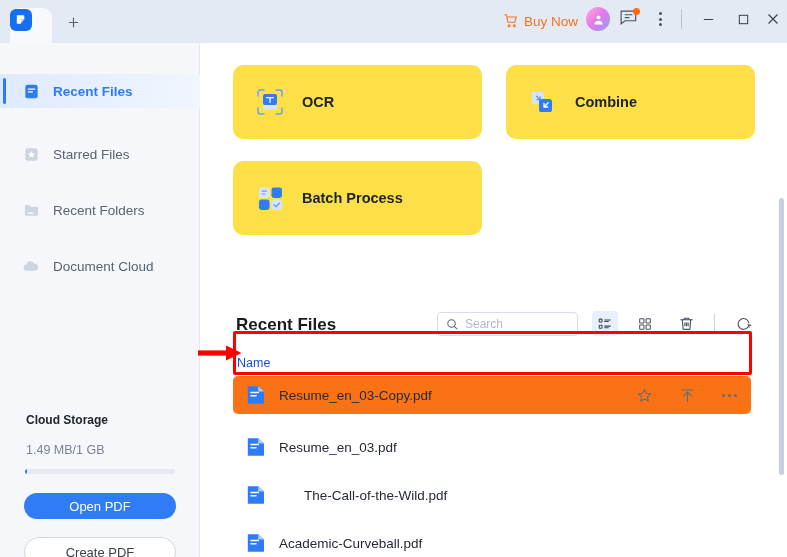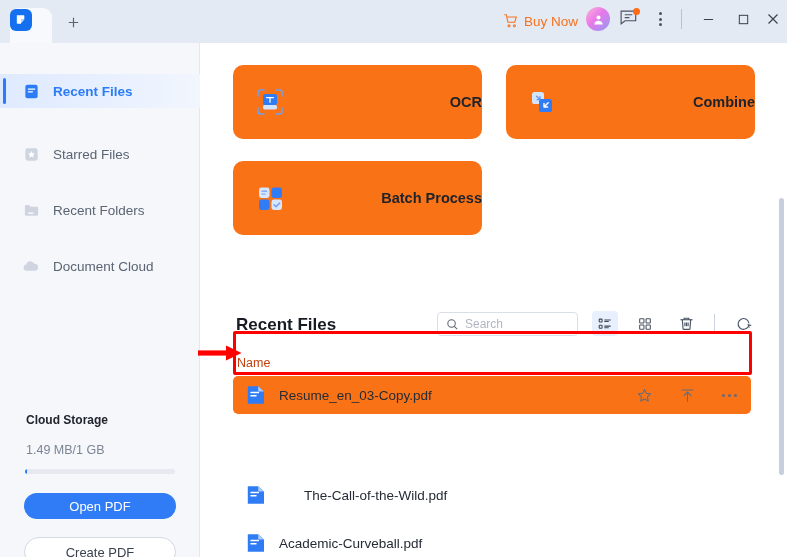--- a/index.html
+++ b/index.html
@@ -147,25 +147,24 @@
 
   
   .main {
     position: absolute; left: 200px; top: 43px;
     width: 587px; height: 514px;
     background: #ffffff;
   }
   .tool-card {
     position: absolute;
     height: 74px; border-radius: 10px;
-    background: #f97316;
+    background: #fde047;
     display: flex; align-items: center;
     padding-left: 22px; gap: 17px;
     cursor: pointer;
-    justify-content: space-between;
   }
   .tool-card .label { font-size: 14.5px; color: #1d222b; font-weight: bold; }
   .card-ocr     { left: 33px;  top: 22px;  width: 249px; }
   .card-combine { left: 306px; top: 22px;  width: 249px; }
   .card-batch   { left: 33px;  top: 118px; width: 249px; }
   .tool-ico { width: 30px; height: 30px; position: relative; flex: none; }
 
   .section-title {
     position: absolute; left: 36px; top: 272px;
     font-size: 17px; font-weight: bold; color: #171b22;
@@ -196,21 +195,21 @@
   .vb-grid { left: 432px; }
   .vb-trash{ left: 473px; }
   .hdr-sep {
     position: absolute; left: 514px; top: 271px;
     width: 1px; height: 18px; background: #ccd3de;
   }
   .vb-refresh { left: 530px; }
 
   .col-name {
     position: absolute; left: 37px; top: 313px;
-    font-size: 12.5px; color: #c2410c;
+    font-size: 12.5px; color: #1d4ed8;
   }
 
   .file-row {
     position: absolute; left: 33px;
     width: 518px; height: 38px;
     border-radius: 5px;
     display: flex; align-items: center;
     padding-left: 13px; gap: 13px;
     cursor: pointer;
   }
@@ -484,20 +483,30 @@
           </svg>
         </span>
         <span class="dots3">
             <i></i>
             <i></i>
             <i></i>
           </span>
       </span>
     </div>
 
+    <div class="file-row row2">
+      <span class="pdf-ico">
+        <svg width="20" height="22" viewBox="0 0 20 22">
+          <path d="M1.8 2.2h10.4L18 7.4v12.4H1.8z" fill="#2f7cf6"></path>
+          <path d="M12.2 2.2L18 7.4h-5.8z" fill="#a9ccfb"></path>
+          <path d="M5 8.4h7.4M5 11.8h5" stroke="#ffffff" stroke-width="1.5" stroke-linecap="round"></path>
+        </svg>
+      </span>
+      <span class="fname">Resume_en_03.pdf</span>
+    </div>
 
     <div class="file-row row3">
       <span class="pdf-ico">
         <svg width="20" height="22" viewBox="0 0 20 22">
           <path d="M1.8 2.2h10.4L18 7.4v12.4H1.8z" fill="#2f7cf6"></path>
           <path d="M12.2 2.2L18 7.4h-5.8z" fill="#a9ccfb"></path>
           <path d="M5 8.4h7.4M5 11.8h5" stroke="#ffffff" stroke-width="1.5" stroke-linecap="round"></path>
         </svg>
       </span>
       <span class="fname">The-Call-of-the-Wild.pdf</span>

